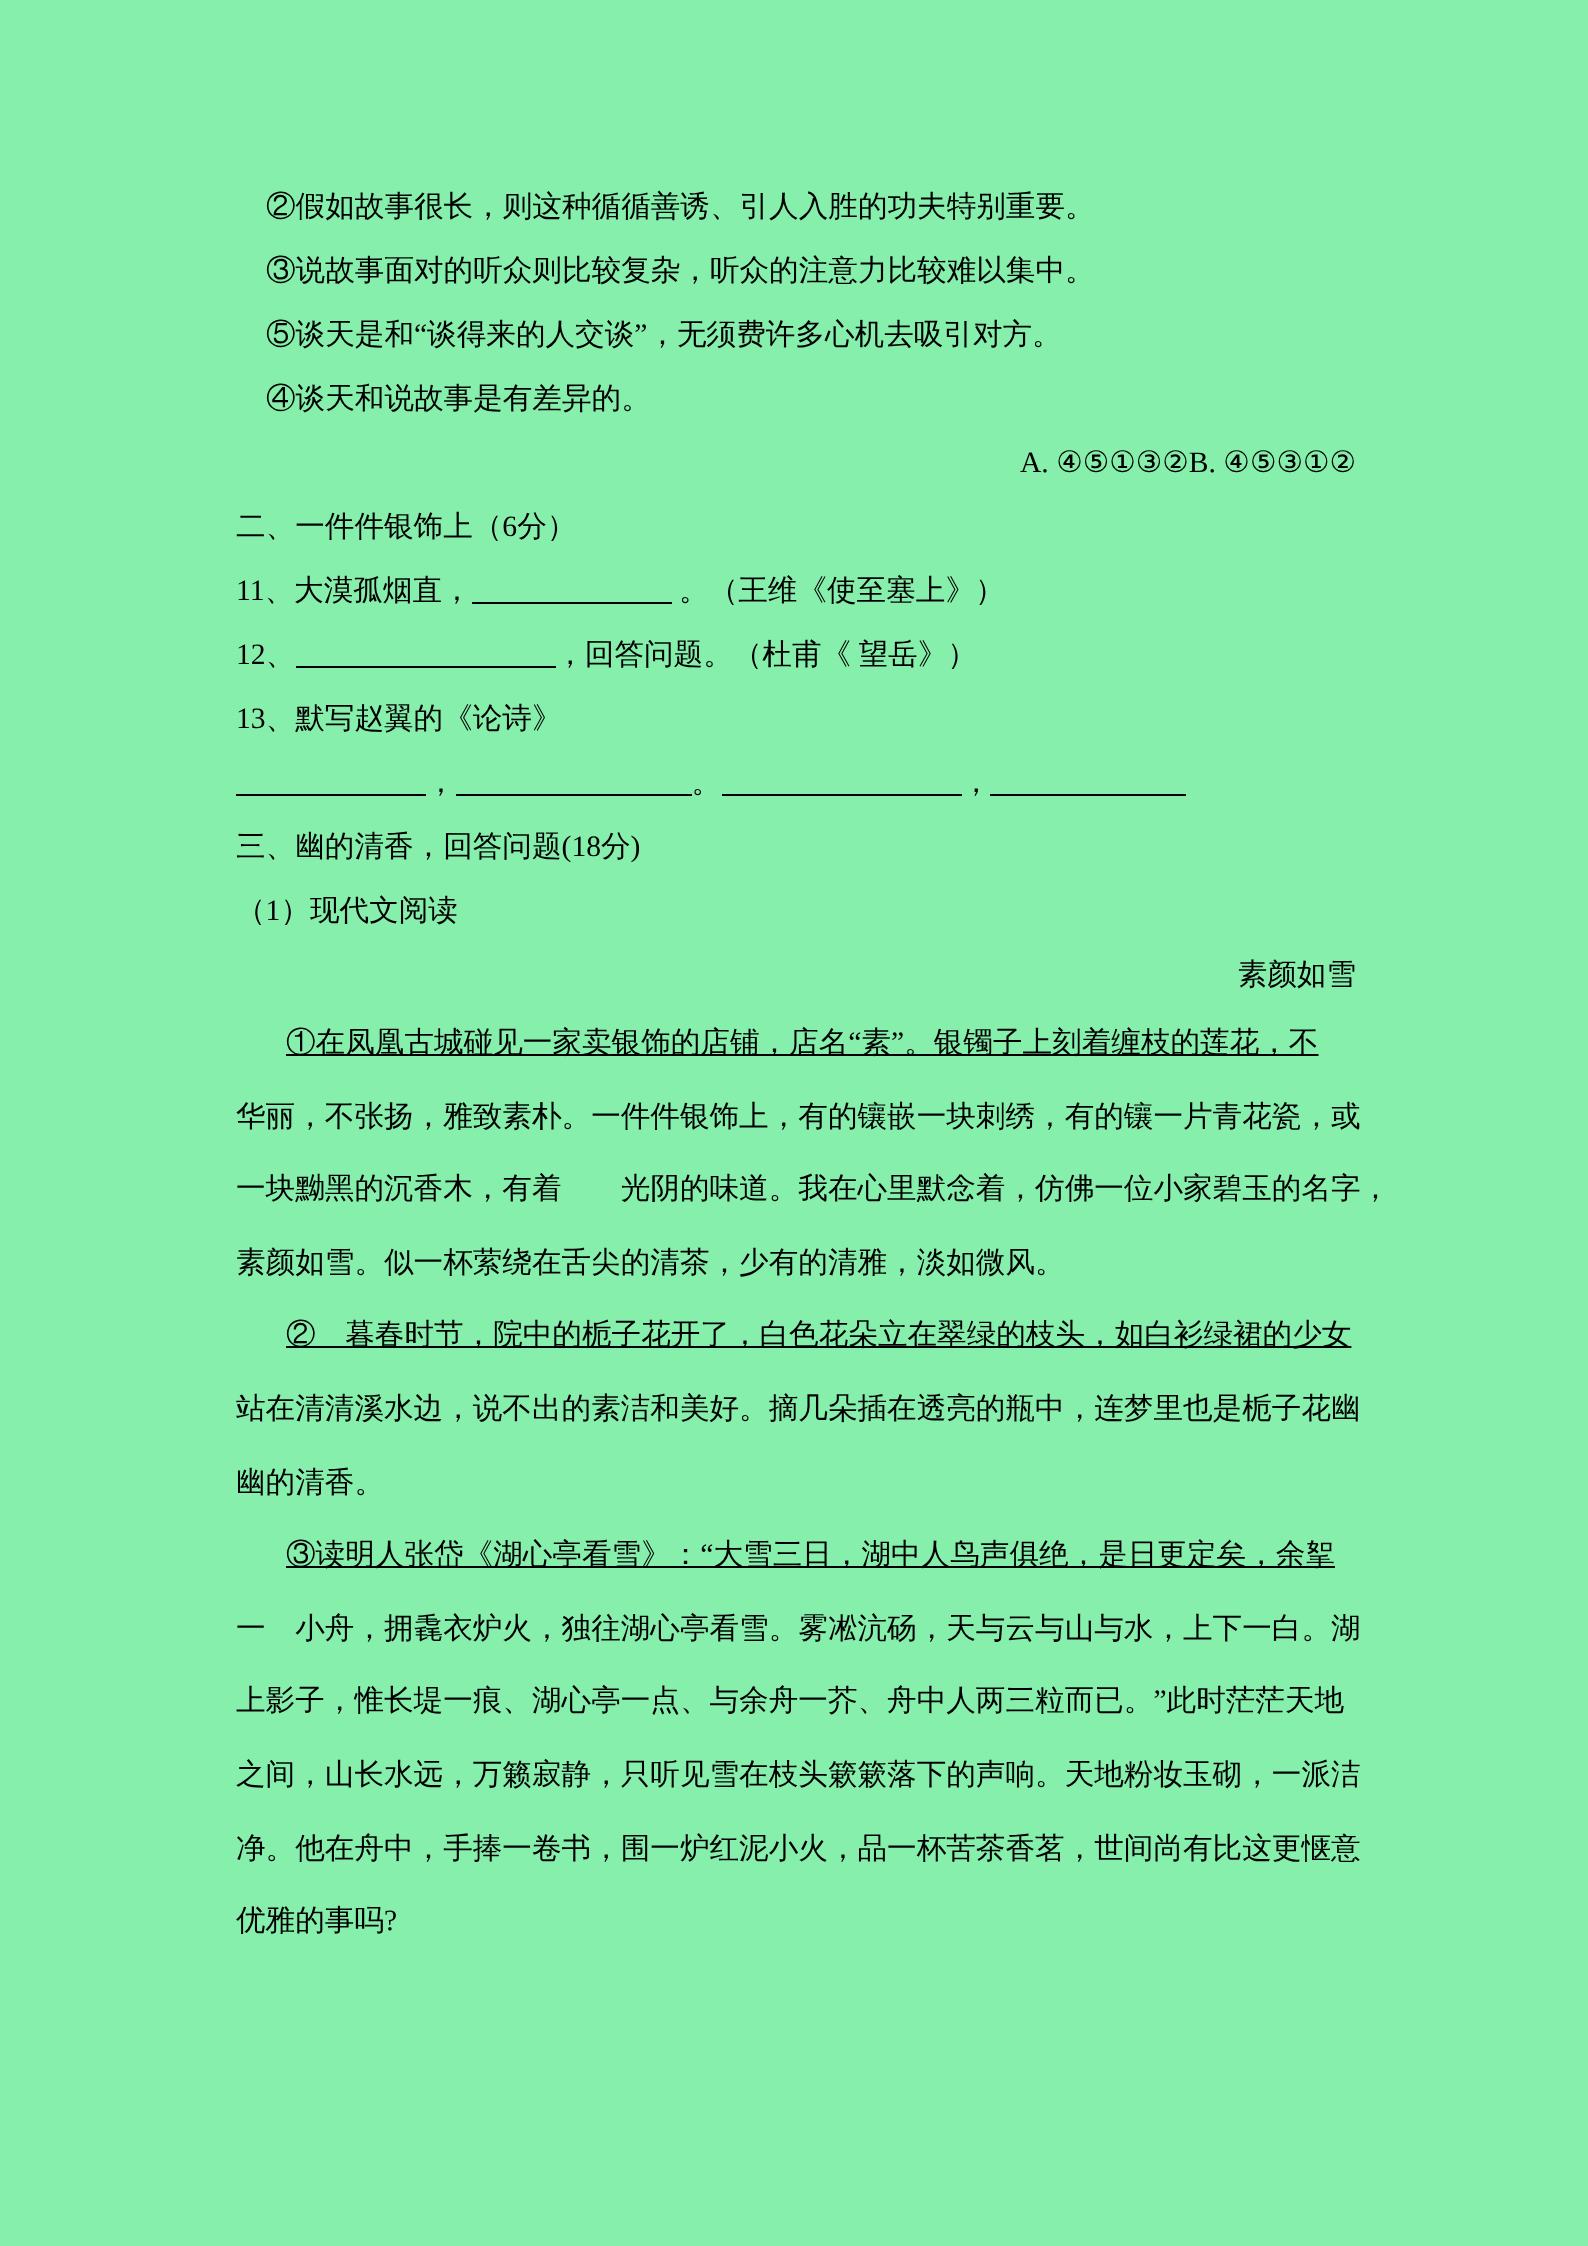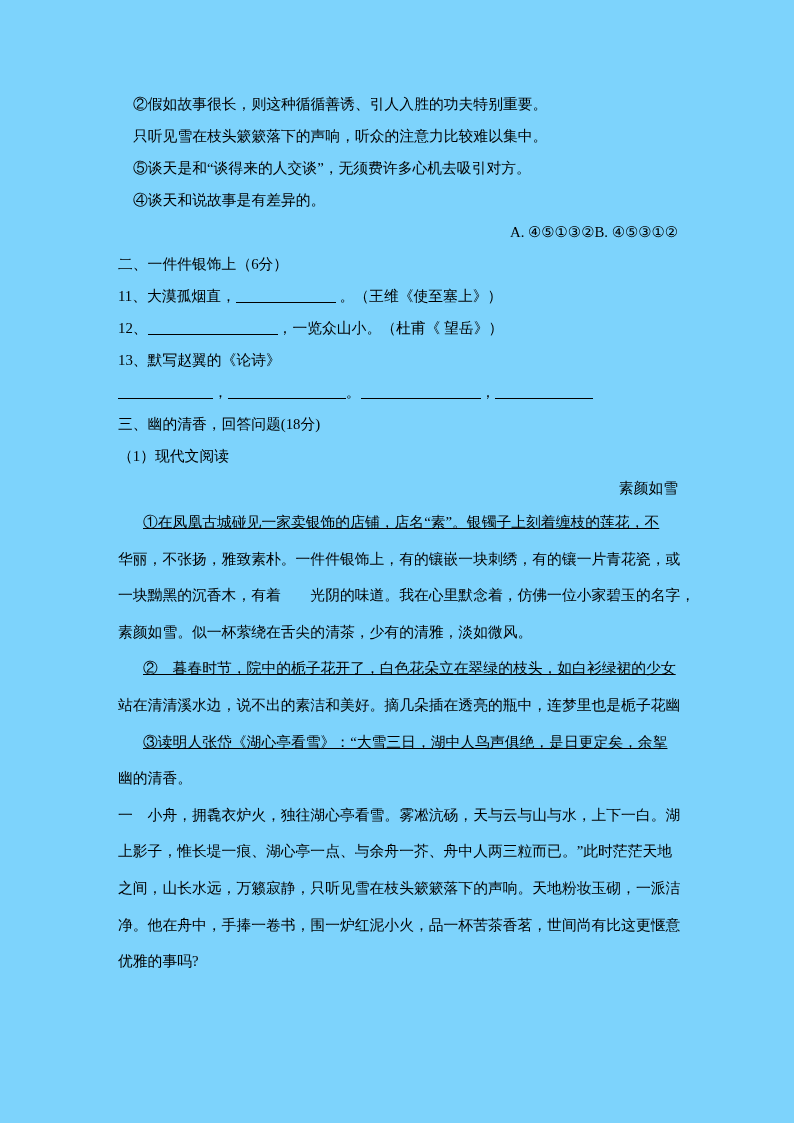--- a/index.html
+++ b/index.html
@@ -5,21 +5,21 @@
   html, body {
     margin: 0;
     padding: 0;
     background: #ffffff;
   }
   .page {
     position: relative;
     width: 794px;
     height: 1123px;
     margin: 0 auto;
-    background: #7dd3fc;
+    background: #86efac;
     color: #000000;
     font-family: "Liberation Serif", "DejaVu Serif", serif;
     font-size: 14.8px;
     box-sizing: border-box;
     padding: 88px 116px 0 118px;
     overflow: hidden;
   }
   
   .line {
     height: 32px;
@@ -52,59 +52,59 @@
   .w118 { width: 118px; }
   .w120 { width: 120px; }
   .w98  { width: 98px;  }
 </style>
 </head>
 <body>
 
 <div class="page">
 
   <div class="line ind-stmt">②假如故事很长，则这种循循善诱、引人入胜的功夫特别重要。</div>
-  <div class="line ind-stmt">只听见雪在枝头簌簌落下的声响，听众的注意力比较难以集中。</div>
+  <div class="line ind-stmt">③说故事面对的听众则比较复杂，听众的注意力比较难以集中。</div>
   <div class="line ind-stmt">⑤谈天是和“谈得来的人交谈”，无须费许多心机去吸引对方。</div>
   <div class="line ind-stmt">④谈天和说故事是有差异的。</div>
 
   <div class="line ind-opt">
     <span class="opt-cell">A. ④⑤①③②</span><span>B. ④⑤③①②</span>
   </div>
 
 
   <div class="line">二、一件件银饰上（6分）</div>
 
   <div class="line">
     <span>11、大漠孤烟直，</span><span class="blank w100"></span><span> 。（王维《使至塞上》）</span>
   </div>
 
   <div class="line">
-    <span>12、</span><span class="blank w130"></span><span>，一览众山小。（杜甫《 望岳》）</span>
+    <span>12、</span><span class="blank w130"></span><span>，回答问题。（杜甫《 望岳》）</span>
   </div>
 
   <div class="line">13、默写赵翼的《论诗》</div>
 
   <div class="line">
     <span class="blank w95"></span><span>，</span><span class="blank w118"></span><span>。</span><span class="blank w120"></span><span>，</span><span class="blank w98"></span>
   </div>
 
   <div class="line">三、幽的清香，回答问题(18分)</div>
   <div class="line">（1）现代文阅读</div>
 
   <div class="line center">素颜如雪</div>
 
   <div class="eline ind-par">①在凤凰古城碰见一家卖银饰的店铺，店名“素”。银镯子上刻着缠枝的莲花，不</div>
   <div class="eline">华丽，不张扬，雅致素朴。一件件银饰上，有的镶嵌一块刺绣，有的镶一片青花瓷，或</div>
   <div class="eline">一块黝黑的沉香木，有着　　光阴的味道。我在心里默念着，仿佛一位小家碧玉的名字，</div>
   <div class="eline">素颜如雪。似一杯萦绕在舌尖的清茶，少有的清雅，淡如微风。</div>
 
   <div class="eline ind-par">②　暮春时节，院中的栀子花开了，白色花朵立在翠绿的枝头，如白衫绿裙的少女</div>
   <div class="eline">站在清清溪水边，说不出的素洁和美好。摘几朵插在透亮的瓶中，连梦里也是栀子花幽</div>
+  <div class="eline">幽的清香。</div>
+
   <div class="eline ind-par">③读明人张岱《湖心亭看雪》：“大雪三日，湖中人鸟声俱绝，是日更定矣，余挐</div>
-
-  <div class="eline">幽的清香。</div>
   <div class="eline">一　小舟，拥毳衣炉火，独往湖心亭看雪。雾凇沆砀，天与云与山与水，上下一白。湖</div>
   <div class="eline">上影子，惟长堤一痕、湖心亭一点、与余舟一芥、舟中人两三粒而已。”此时茫茫天地</div>
   <div class="eline">之间，山长水远，万籁寂静，只听见雪在枝头簌簌落下的声响。天地粉妆玉砌，一派洁</div>
   <div class="eline">净。他在舟中，手捧一卷书，围一炉红泥小火，品一杯苦茶香茗，世间尚有比这更惬意</div>
   <div class="eline">优雅的事吗?</div>
 
 </div>
 
 </body></html>

